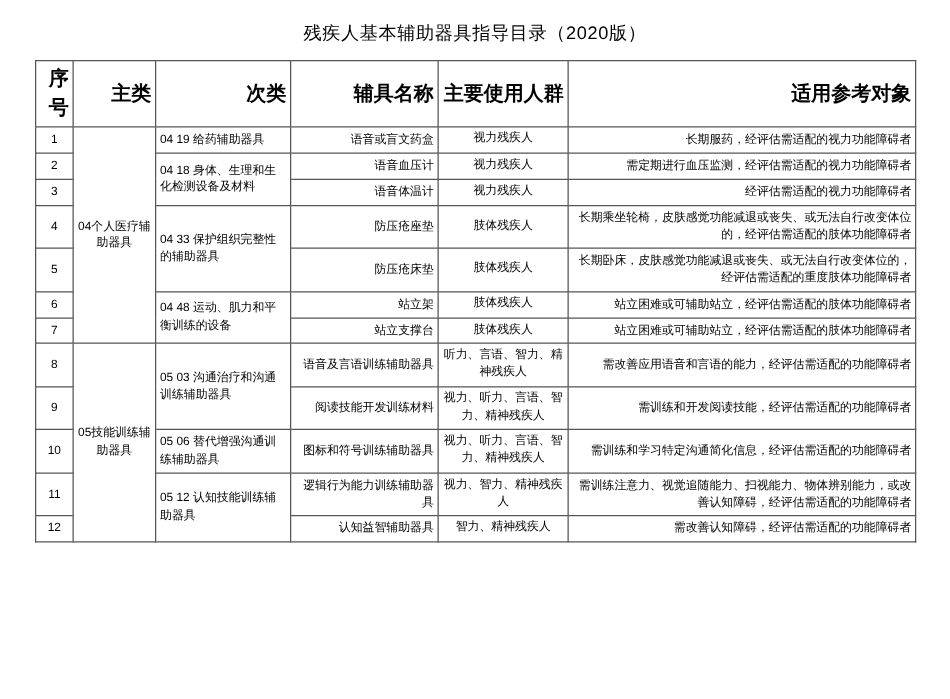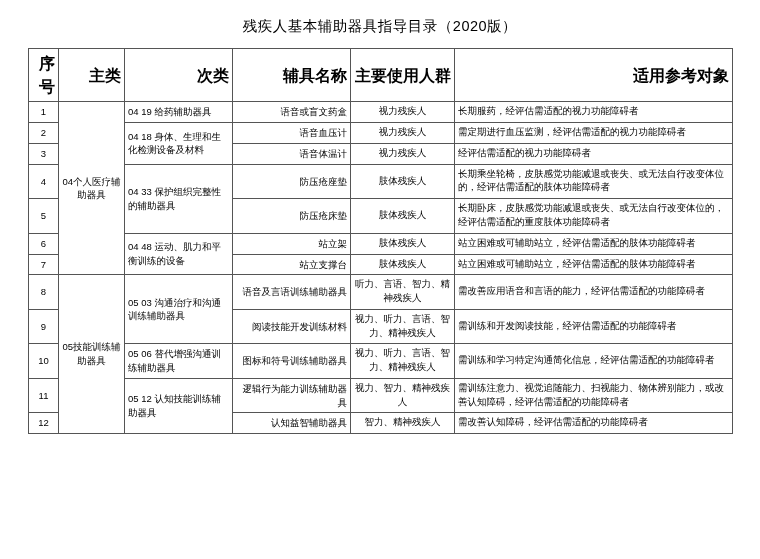--- a/index.html
+++ b/index.html
@@ -72,24 +72,23 @@
   td.c-name {
     text-align: right;
     width: 118px;
   }
   td.c-users {
     text-align: center;
     width: 104px;
     font-family: Liberation Serif, serif;
   }
   td.c-ref {
-    text-align: left;
+    text-align: right;
     width: 278px;
     padding-left: 6px;
-    font-family: Liberation Mono, monospace;
   }
   col.num { width: 30px; }
   col.main { width: 66px; }
   col.sub { width: 108px; }
   col.name { width: 118px; }
   col.users { width: 104px; }
   col.ref { width: 278px; }
 </style>
 </head>
 <body>

